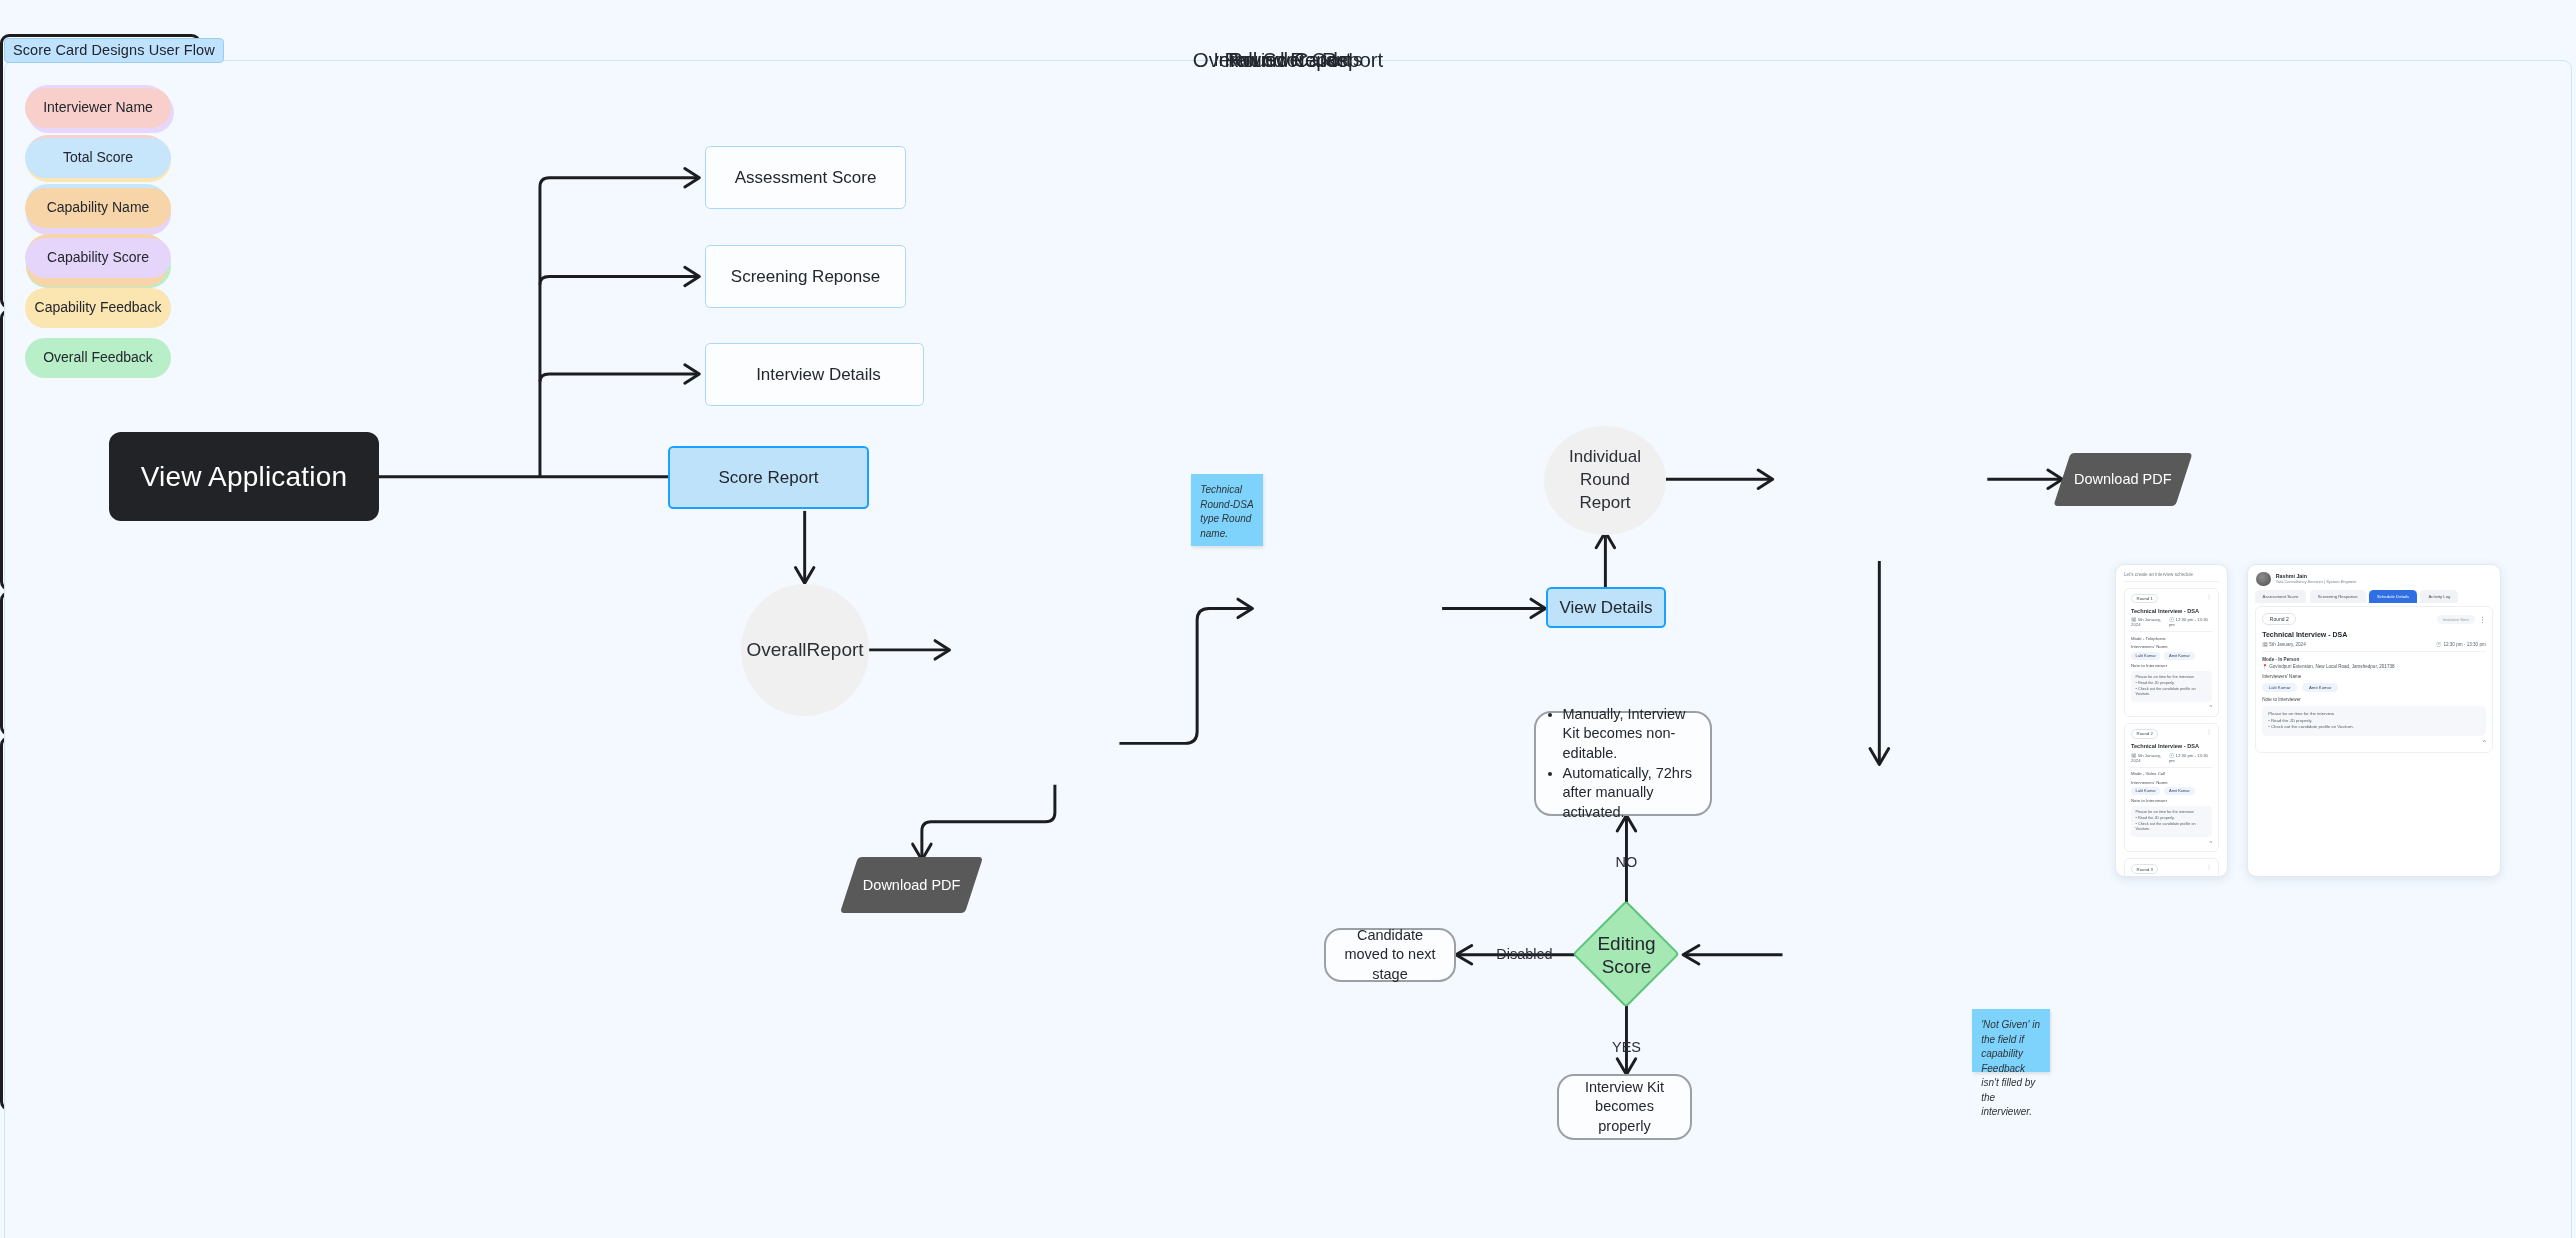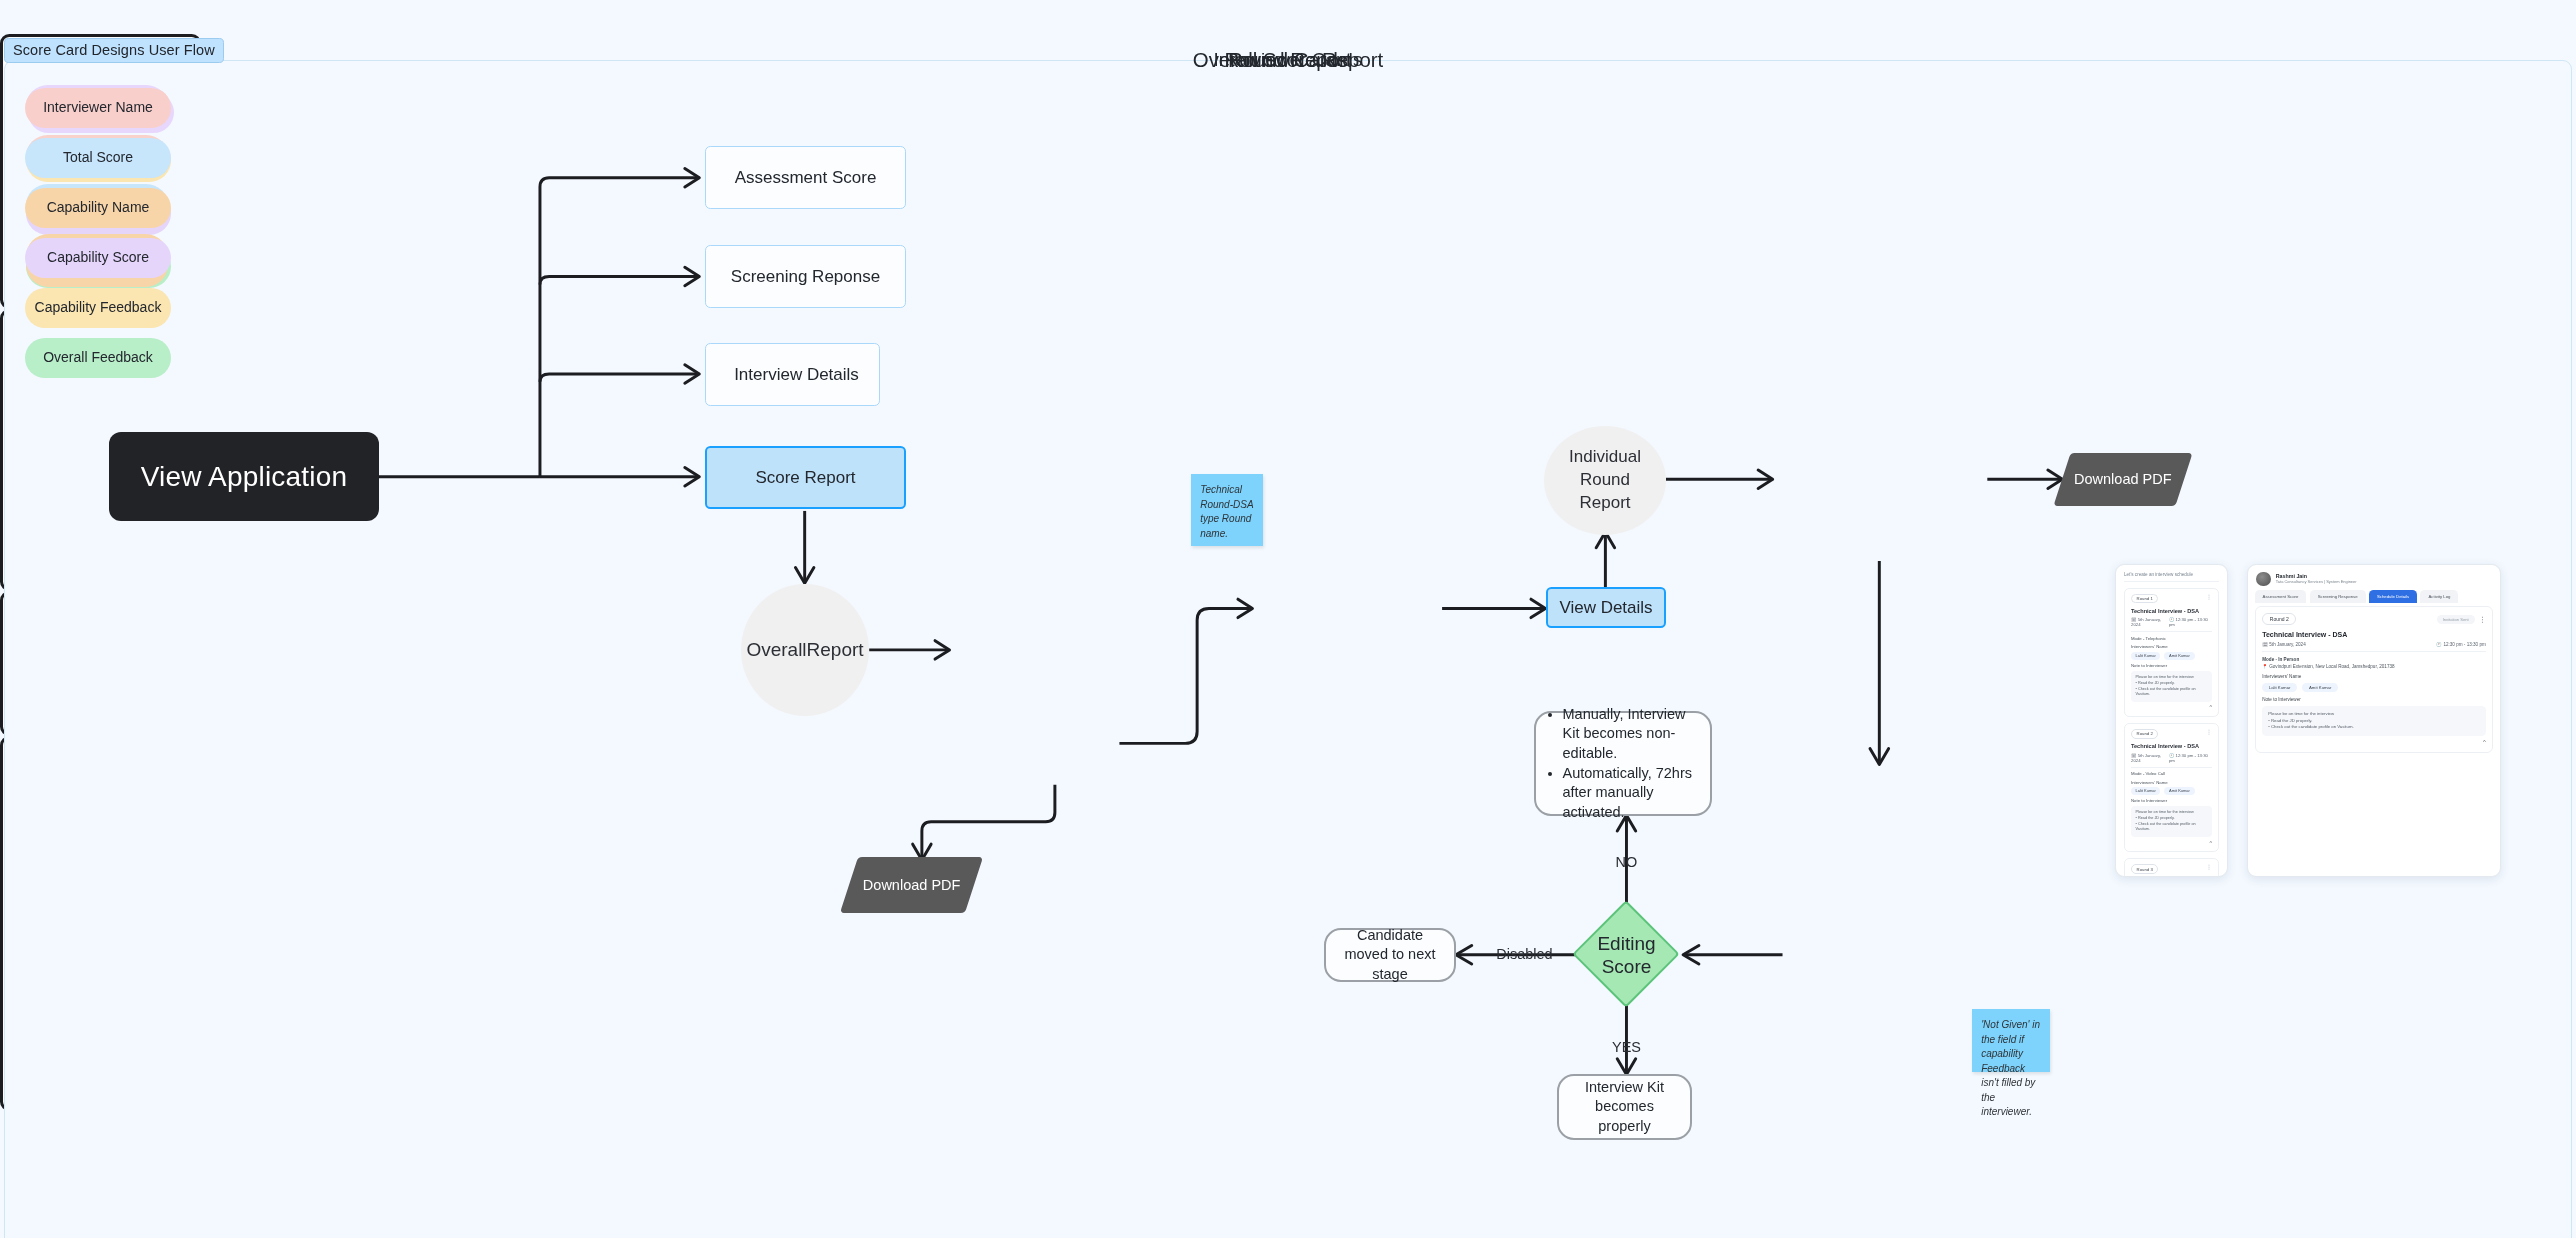--- a/index.html
+++ b/index.html
@@ -218,25 +218,25 @@
   </div>
 
   <div class="node rect-blue-soft" style="left:705px; top:112px; width:201px; height:63px;">
     <span>Assessment Score</span>
   </div>
 
   <div class="node rect-blue-soft" style="left:705px; top:211px; width:201px; height:63px;">
     <span>Screening Reponse</span>
   </div>
 
-  <div class="node rect-blue-soft" style="left:705px; top:309px; width:175px; height:63px;padding-left:8px;">
+  <div class="node rect-blue-soft" style="left:705px; top:309px; width:219px; height:63px;padding-left:8px;">
     <span>Interview Details</span>
   </div>
 
-  <div class="node rect-blue-fill" style="left:705px; top:412px; width:201px; height:63px;">
+  <div class="node rect-blue-fill" style="left:668px; top:412px; width:201px; height:63px;">
     <span>Score Report</span>
   </div>
 
   <div class="node ellipse" style="left:741px; top:550px; width:128px; height:132px; flex-direction:row;">
     <span>Overall</span>
     <span>Report</span>
   </div>
 
   <div class="panel" style="left:953px; top:475px; width:201px; height:275px;">
     <div class="panel-title" style="top:14.5px;">Overall Score Report</div>

